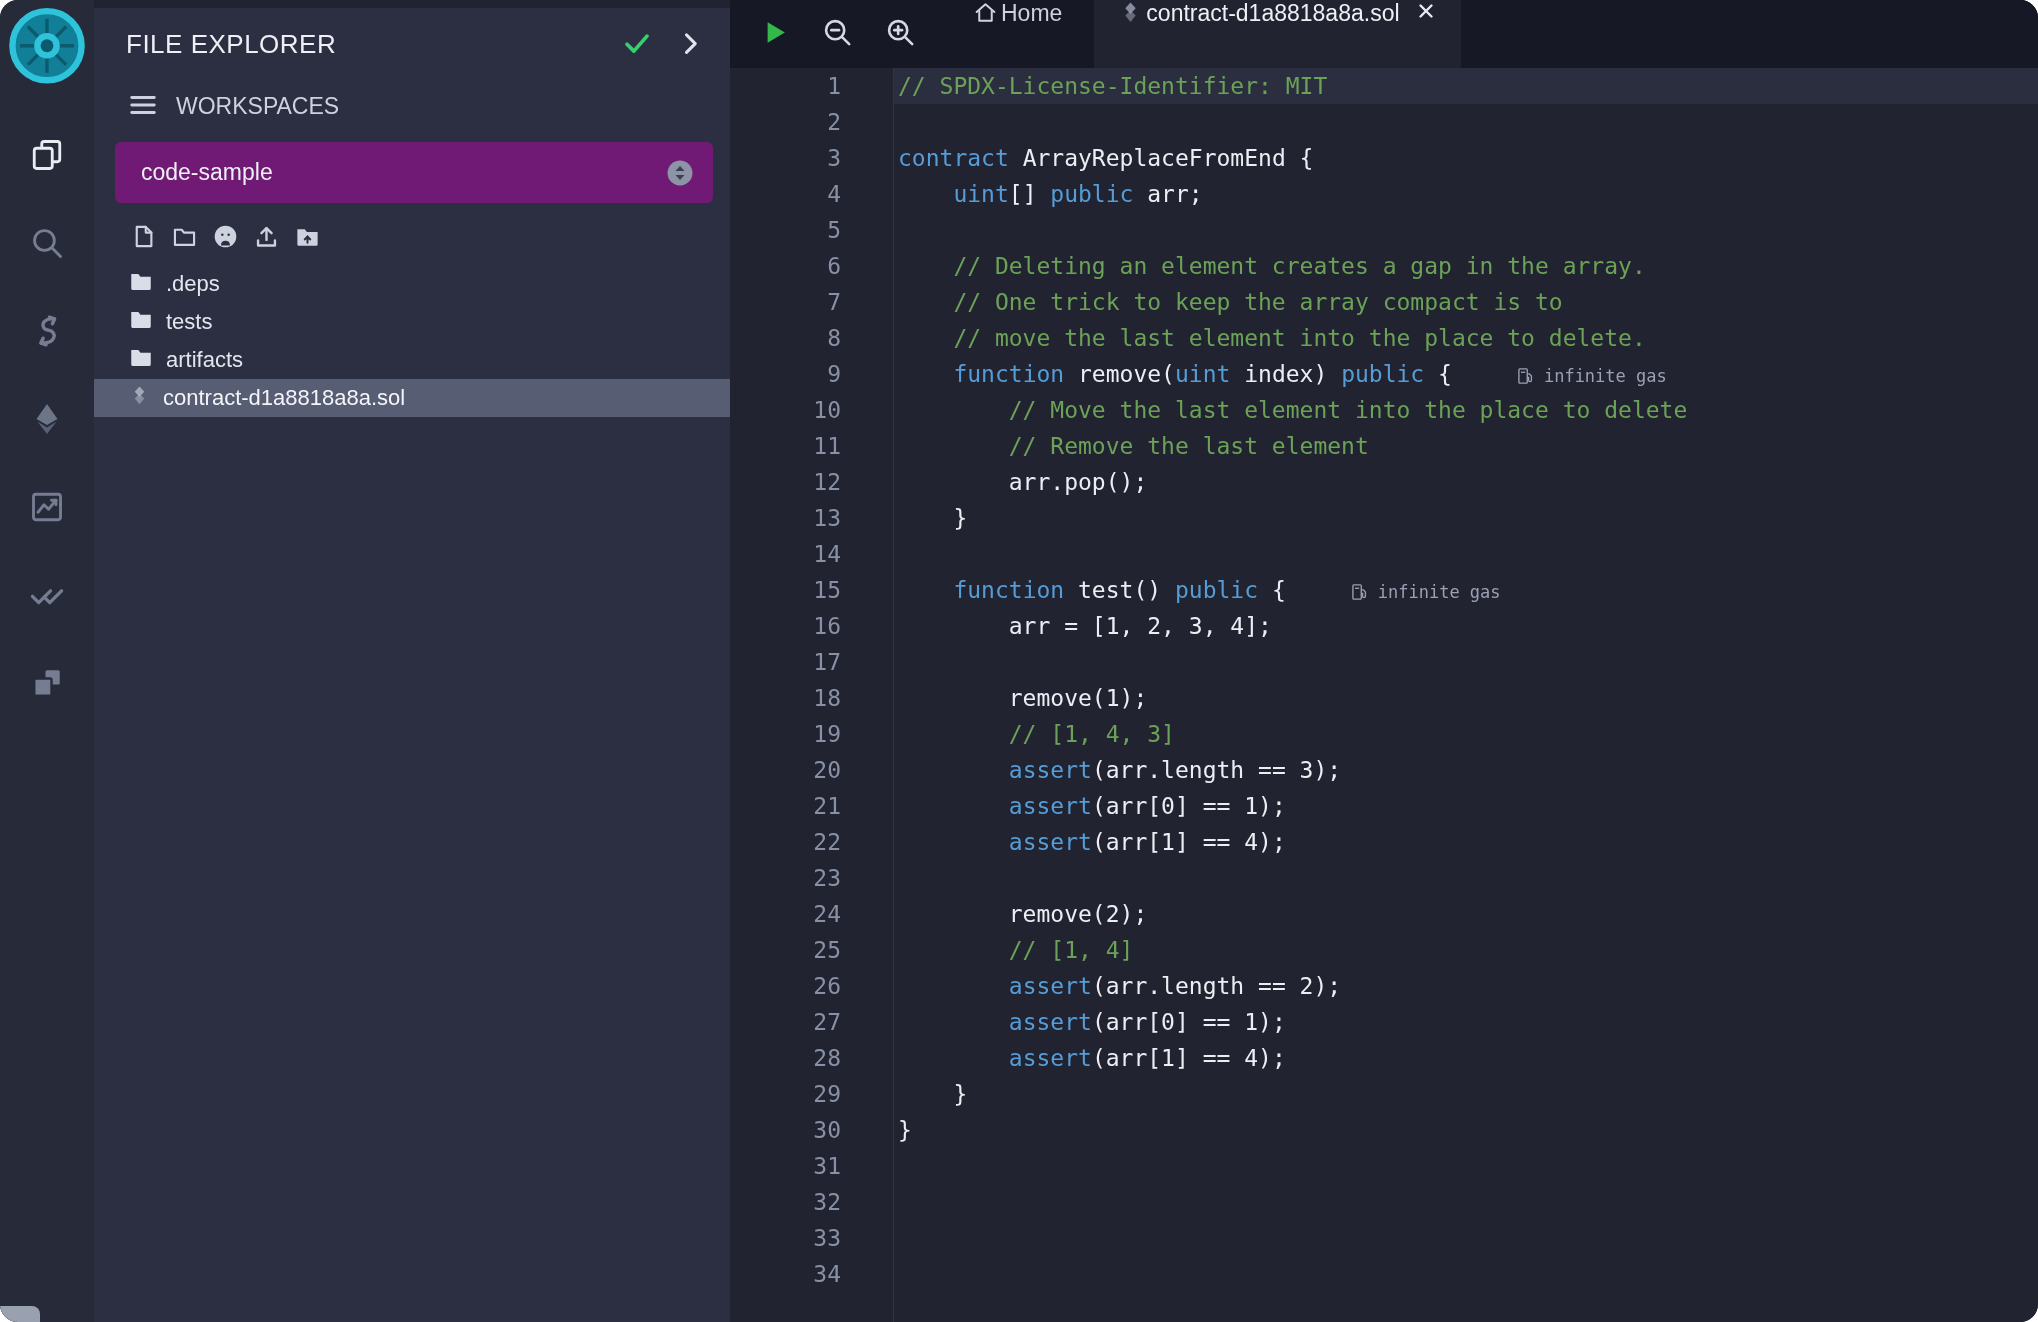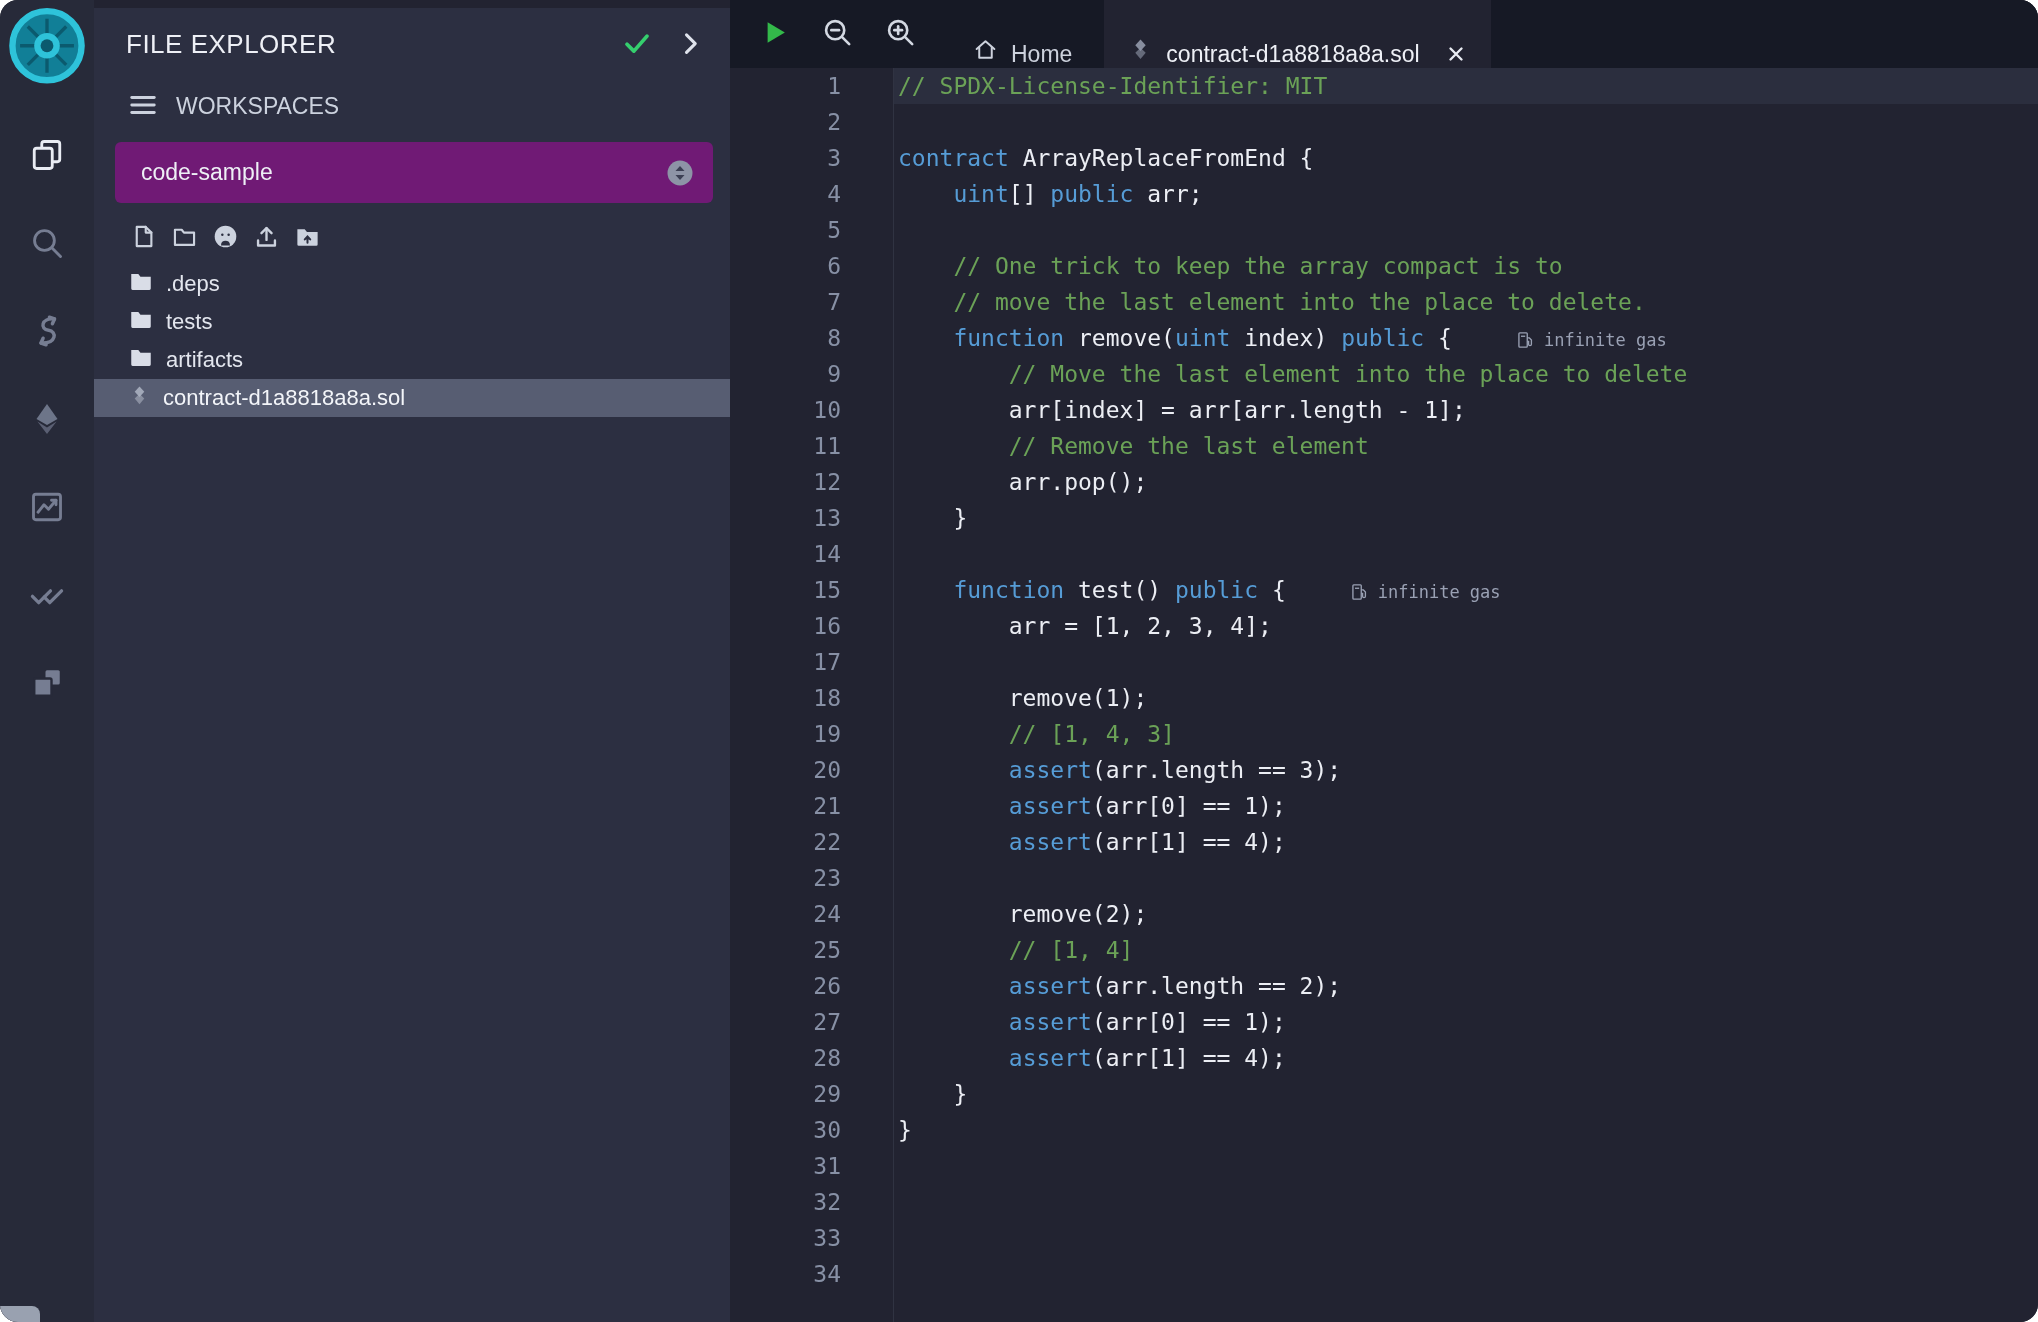--- a/index.html
+++ b/index.html
@@ -38,21 +38,21 @@
               font-size:22px; color:#e3e6ee; cursor:pointer; white-space:nowrap; }
   .tree-row svg { flex:0 0 auto; }
   .tree-row.selected { background:#575d72; color:#f3f5f9; }
 
   
   .editor { flex:1; min-width:0; display:flex; flex-direction:column; background:#222331; }
   .tabbar { flex:0 0 68px; background:#161925; display:flex; align-items:stretch; }
   .tab-controls { display:flex; align-items:center; gap:30px; padding:0 24px 0 28px; }
   .tab-controls .icon-btn svg { width:33px; height:33px; }
   .zoom { color:#d3d8e2; }
-  .tab { display:flex; align-items:flex-end; gap:13px; padding:0 32px; font-size:23px; color:#cdd2dd; cursor:pointer; }
+  .tab { display:flex; align-items:flex-start; gap:3px; padding:0 32px; font-size:23px; color:#cdd2dd; cursor:pointer; }
   .tab.active { background:#222331; color:#eef0f6; padding:0 24px; }
   .tab .close { margin-left:12px; display:flex; }
   .tab svg.tab-ic { width:25px; height:25px; }
 
   .editor-body { flex:1; display:flex; overflow:hidden;
                  font-family:"DejaVu Sans Mono", monospace; font-size:23px; line-height:36px; }
   .gutter { flex:0 0 164px; border-right:1px solid #303342; color:#8790a5; text-align:right;
             padding-right:52px; user-select:none; }
   .gut-ln { height:36px; }
   .code-col { flex:1; min-width:0; }
@@ -372,29 +372,29 @@
           <div class="gut-ln">32</div>
           <div class="gut-ln">33</div>
           <div class="gut-ln">34</div>
         </div>
       <div class="code-col">
           <div class="code-ln hl"><span class="tok-c">// SPDX-License-Identifier: MIT</span></div>
           <div class="code-ln"></div>
           <div class="code-ln"><span class="tok-k">contract</span><span class="tok-p"> ArrayReplaceFromEnd {</span></div>
           <div class="code-ln"><span class="tok-p">    </span><span class="tok-k">uint</span><span class="tok-p">[] </span><span class="tok-k">public</span><span class="tok-p"> arr;</span></div>
           <div class="code-ln"></div>
+          <div class="code-ln"><span class="tok-c">    // Deleting an element creates a gap in the array.</span></div>
           <div class="code-ln"><span class="tok-c">    // One trick to keep the array compact is to</span></div>
           <div class="code-ln"><span class="tok-c">    // move the last element into the place to delete.</span></div>
           <div class="code-ln"><span class="tok-p">    </span><span class="tok-k">function</span><span class="tok-p"> remove(</span><span class="tok-k">uint</span><span class="tok-p"> index) </span><span class="tok-k">public</span><span class="tok-p"> {</span><span class="gas"><svg viewBox="0 0 24 24">
                 <rect x="3.5" y="3.5" width="10" height="17" rx="1"></rect>
                 <line x1="6" y1="7.5" x2="11" y2="7.5"></line>
                 <path d="M13.5 9.5 h2.6 l2.4 2.4 V17 a1.7 1.7 0 0 1 -3.4 0 v-3.2 h-1.6"></path>
               </svg><span>infinite gas</span></span></div>
           <div class="code-ln"><span class="tok-c">        // Move the last element into the place to delete</span></div>
-          <div class="code-ln"><span class="tok-p">        arr[index] = arr[arr.length - 1];</span></div>
           <div class="code-ln"><span class="tok-c">        // Remove the last element</span></div>
           <div class="code-ln"><span class="tok-p">        arr.pop();</span></div>
           <div class="code-ln"><span class="tok-p">    }</span></div>
           <div class="code-ln"></div>
           <div class="code-ln"><span class="tok-p">    </span><span class="tok-k">function</span><span class="tok-p"> test() </span><span class="tok-k">public</span><span class="tok-p"> {</span><span class="gas"><svg viewBox="0 0 24 24">
                 <rect x="3.5" y="3.5" width="10" height="17" rx="1"></rect>
                 <line x1="6" y1="7.5" x2="11" y2="7.5"></line>
                 <path d="M13.5 9.5 h2.6 l2.4 2.4 V17 a1.7 1.7 0 0 1 -3.4 0 v-3.2 h-1.6"></path>
               </svg><span>infinite gas</span></span></div>
           <div class="code-ln"><span class="tok-p">        arr = [1, 2, 3, 4];</span></div>

